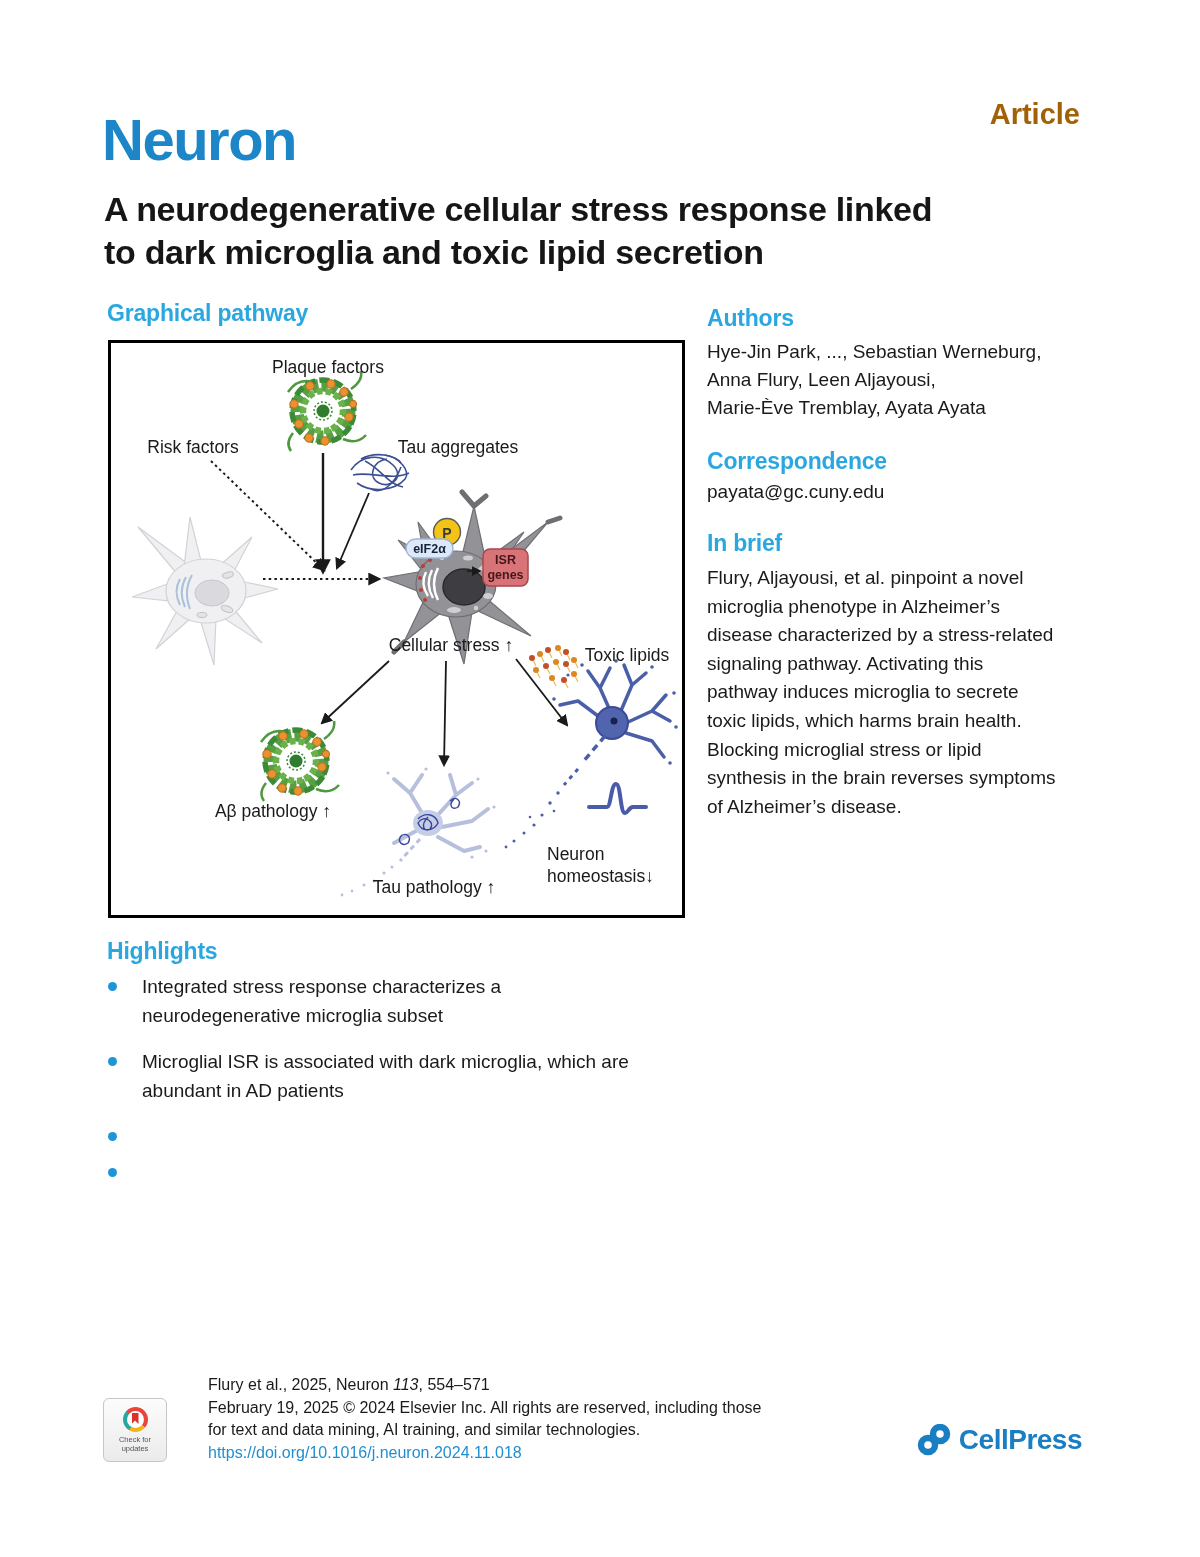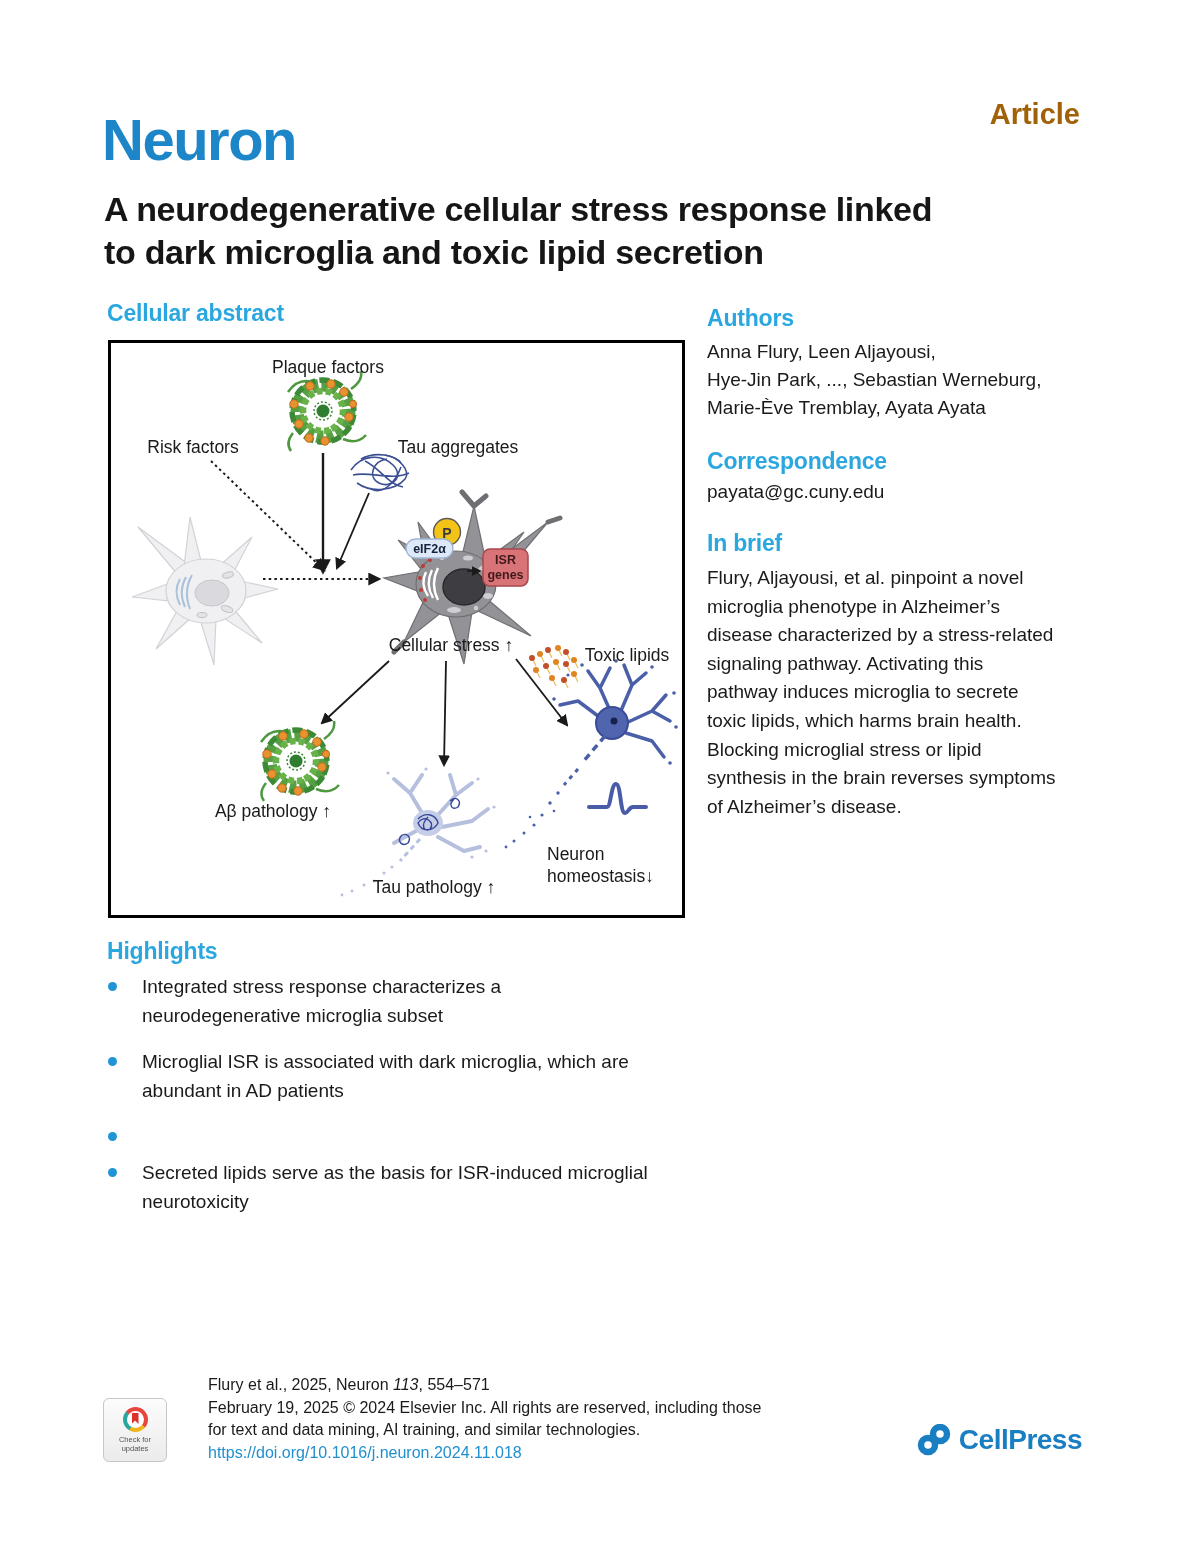--- a/index.html
+++ b/index.html
@@ -46,21 +46,21 @@
   .cp-text { font-size:28px; font-weight:bold; color:#1a7ec2; letter-spacing:-0.5px; margin-left:6px; }
 </style>
 </head>
 <body>
 
 <div class="article-label">Article</div>
 <div class="journal">Neuron</div>
 <h1 class="title">A neurodegenerative cellular stress response linked
 to dark microglia and toxic lipid secretion</h1>
 
-<div class="sec-heading ga-heading">Cellular abstract</div>
+<div class="sec-heading ga-heading">Graphical pathway</div>
 
 <div class="ga-box">
 <svg viewBox="0 0 571 572">
   <defs>
     <marker id="ah" viewBox="0 0 10 10" refX="8.2" refY="5" markerWidth="6.5" markerHeight="6.5" orient="auto-start-reverse">
       <path d="M0,0 L10,5 L0,10 z" fill="#1a1a1a"></path>
     </marker>
     <g id="plaque">
       <circle r="26" fill="none" stroke="#55a043" stroke-width="13" stroke-dasharray="7 3"></circle>
       <circle r="31" fill="none" stroke="#3c8a36" stroke-width="5.5" stroke-dasharray="10 4" transform="rotate(30)"></circle>
@@ -269,22 +269,22 @@
   <text class="fl" x="516" y="318">Toxic lipids</text>
   <text class="fl" x="162" y="474">Aβ pathology ↑</text>
   <text class="fl" x="323" y="550">Tau pathology ↑</text>
   <text class="fl-start" x="436" y="517">Neuron</text>
   <text class="fl-start" x="436" y="539">homeostasis↓</text>
 </svg>
 </div>
 
 <div class="sec-heading authors-heading">Authors</div>
 <div class="authors-text body-text">
+  <div>Hye-Jin Park, ..., Sebastian Werneburg,</div>
   <div>Anna Flury, Leen Aljayousi,</div>
-  <div>Hye-Jin Park, ..., Sebastian Werneburg,</div>
   <div>Marie-Ève Tremblay, Ayata Ayata</div>
 </div>
 
 <div class="sec-heading corr-heading">Correspondence</div>
 <div class="corr-email body-text">payata@gc.cuny.edu</div>
 
 <div class="sec-heading inbrief-heading">In brief</div>
 <div class="inbrief-text body-text">Flury, Aljayousi, et al. pinpoint a novel
 microglia phenotype in Alzheimer’s
 disease characterized by a stress-related
@@ -305,22 +305,20 @@
   <div class="hl-item">
     <span class="hl-bullet"></span>
     <span class="hl-text">Microglial ISR is associated with dark microglia, which are
 abundant in AD patients</span>
   </div>
   <div class="hl-item">
     <span class="hl-bullet"></span>
   </div>
   <div class="hl-item">
     <span class="hl-bullet"></span>
-    <span class="hl-text">Secreted lipids serve as the basis for ISR-induced microglial
-neurotoxicity</span>
   </div>
 </div>
 
 <div class="update-badge">
   <div class="badge-ring">
     <div class="badge-inner">
         <div class="badge-bookmark"></div>
       </div>
   </div>
   <div class="badge-text">

